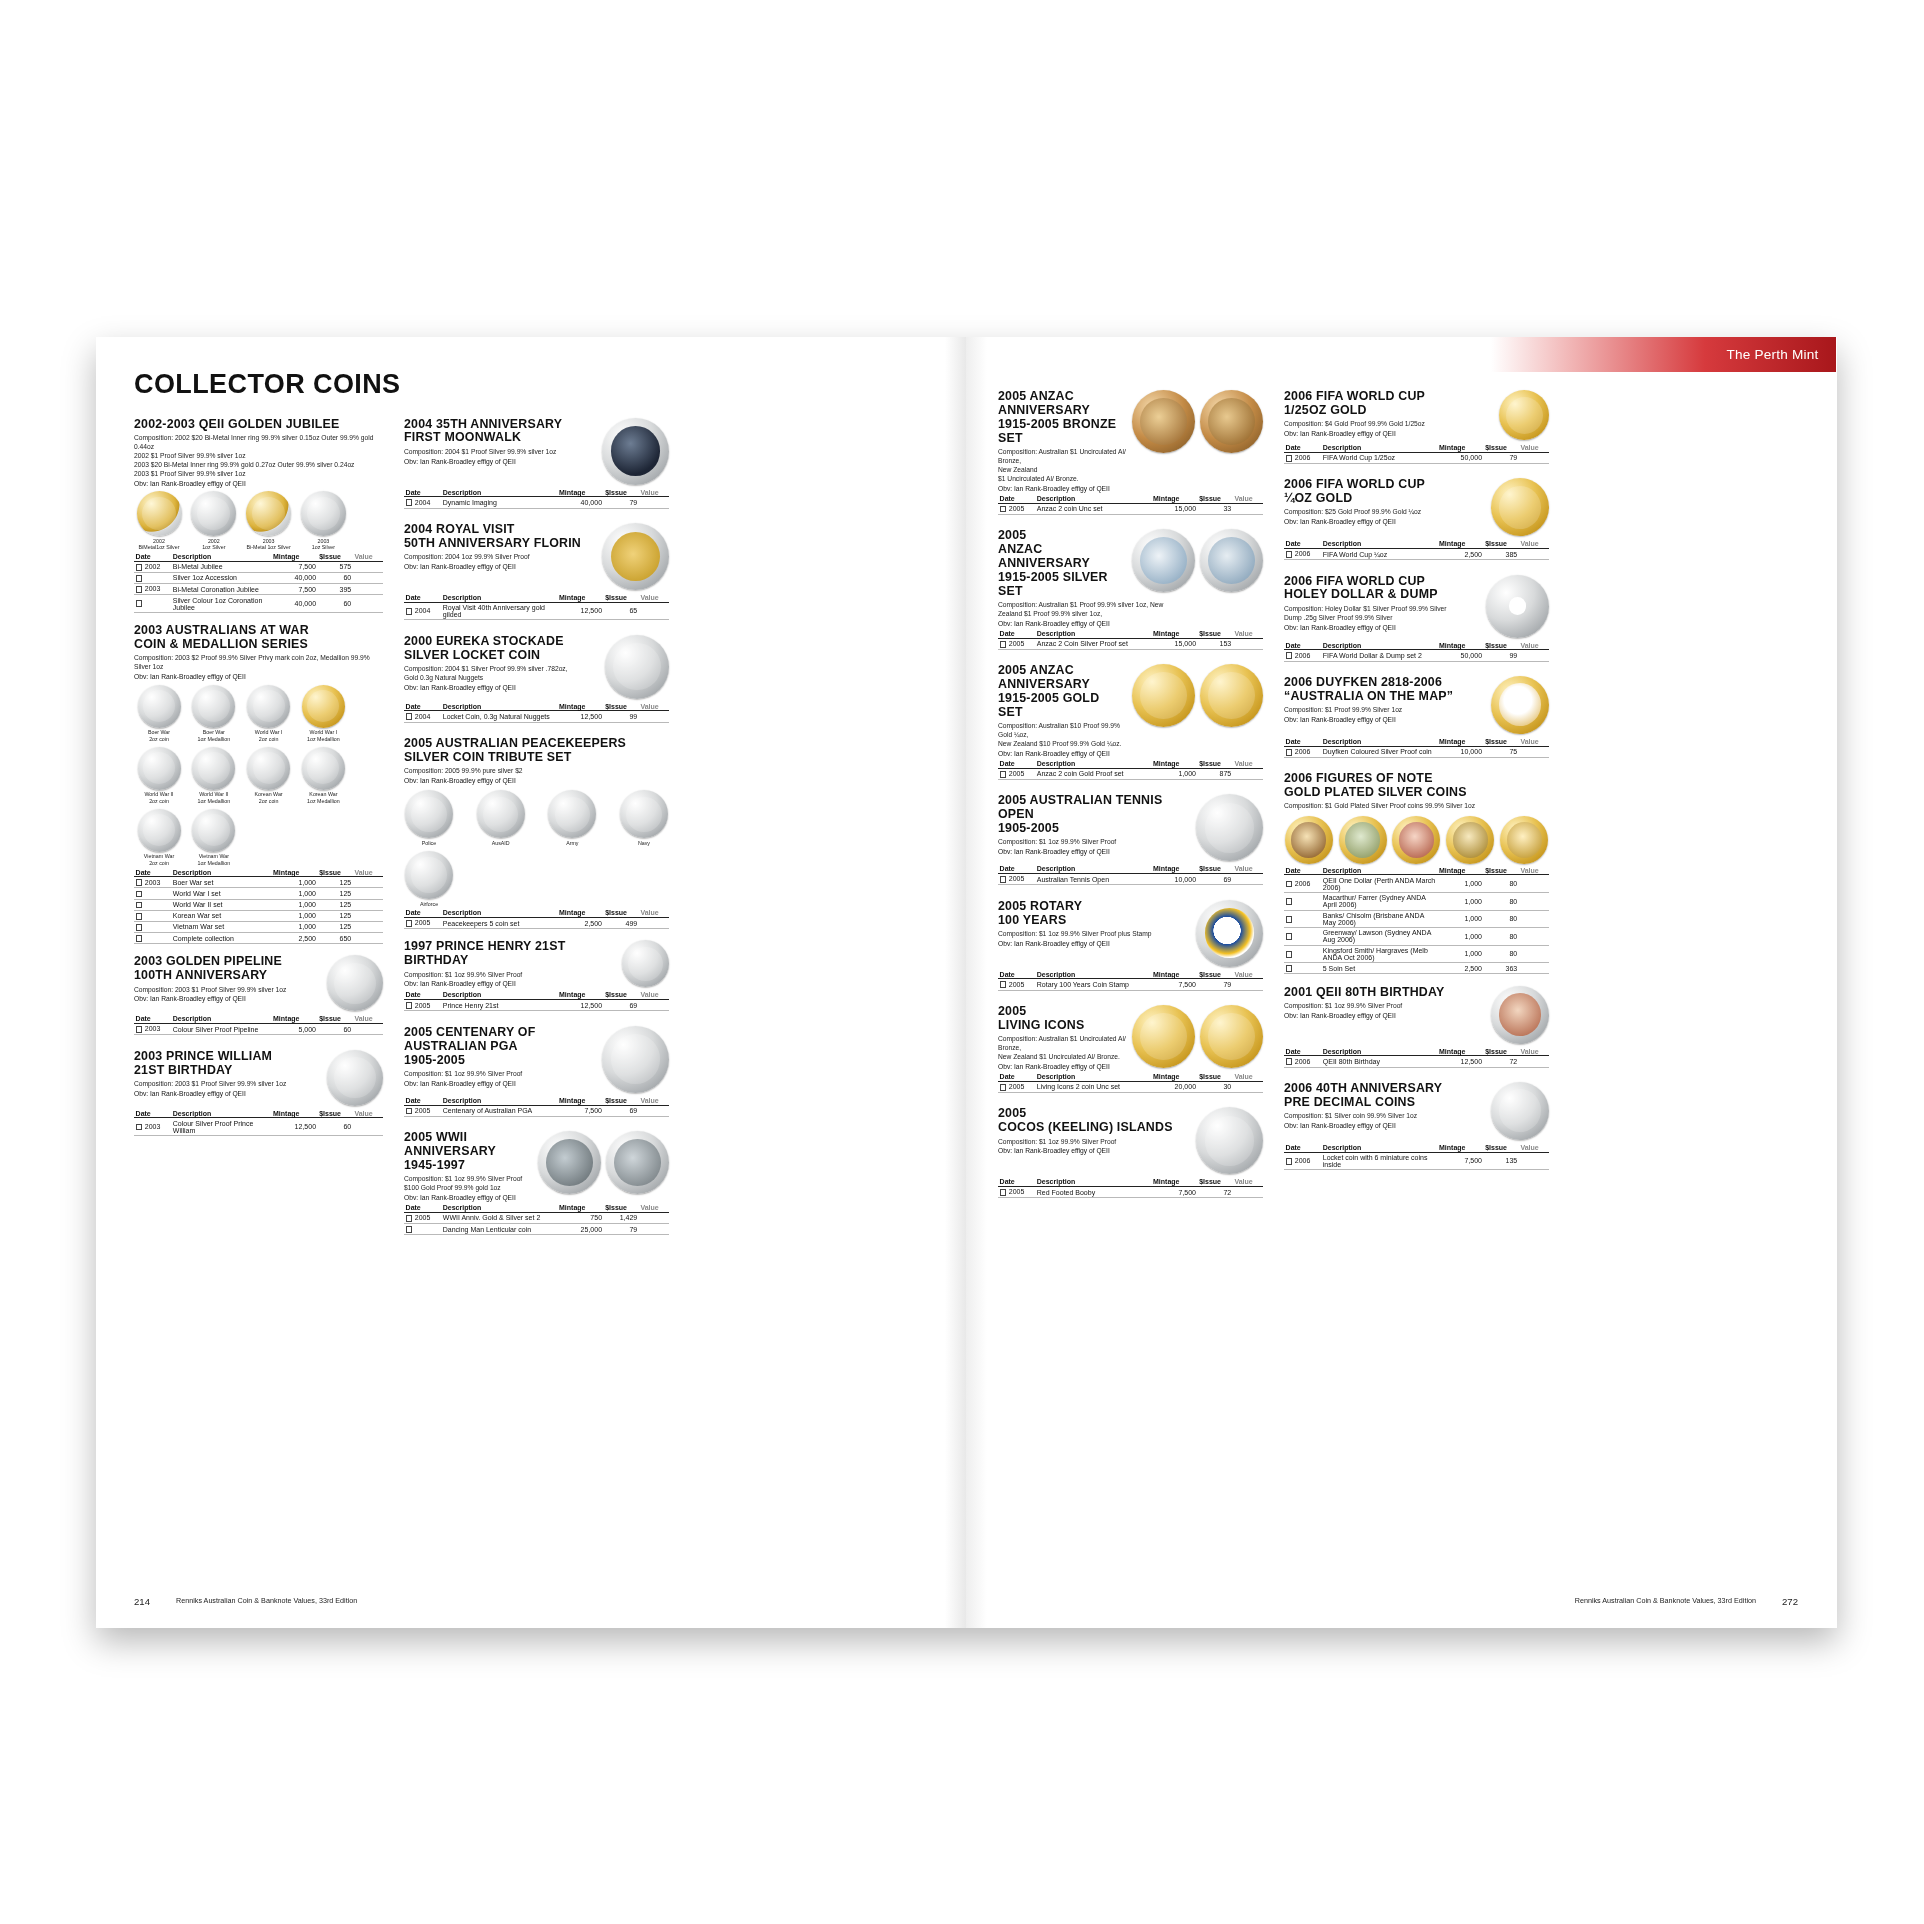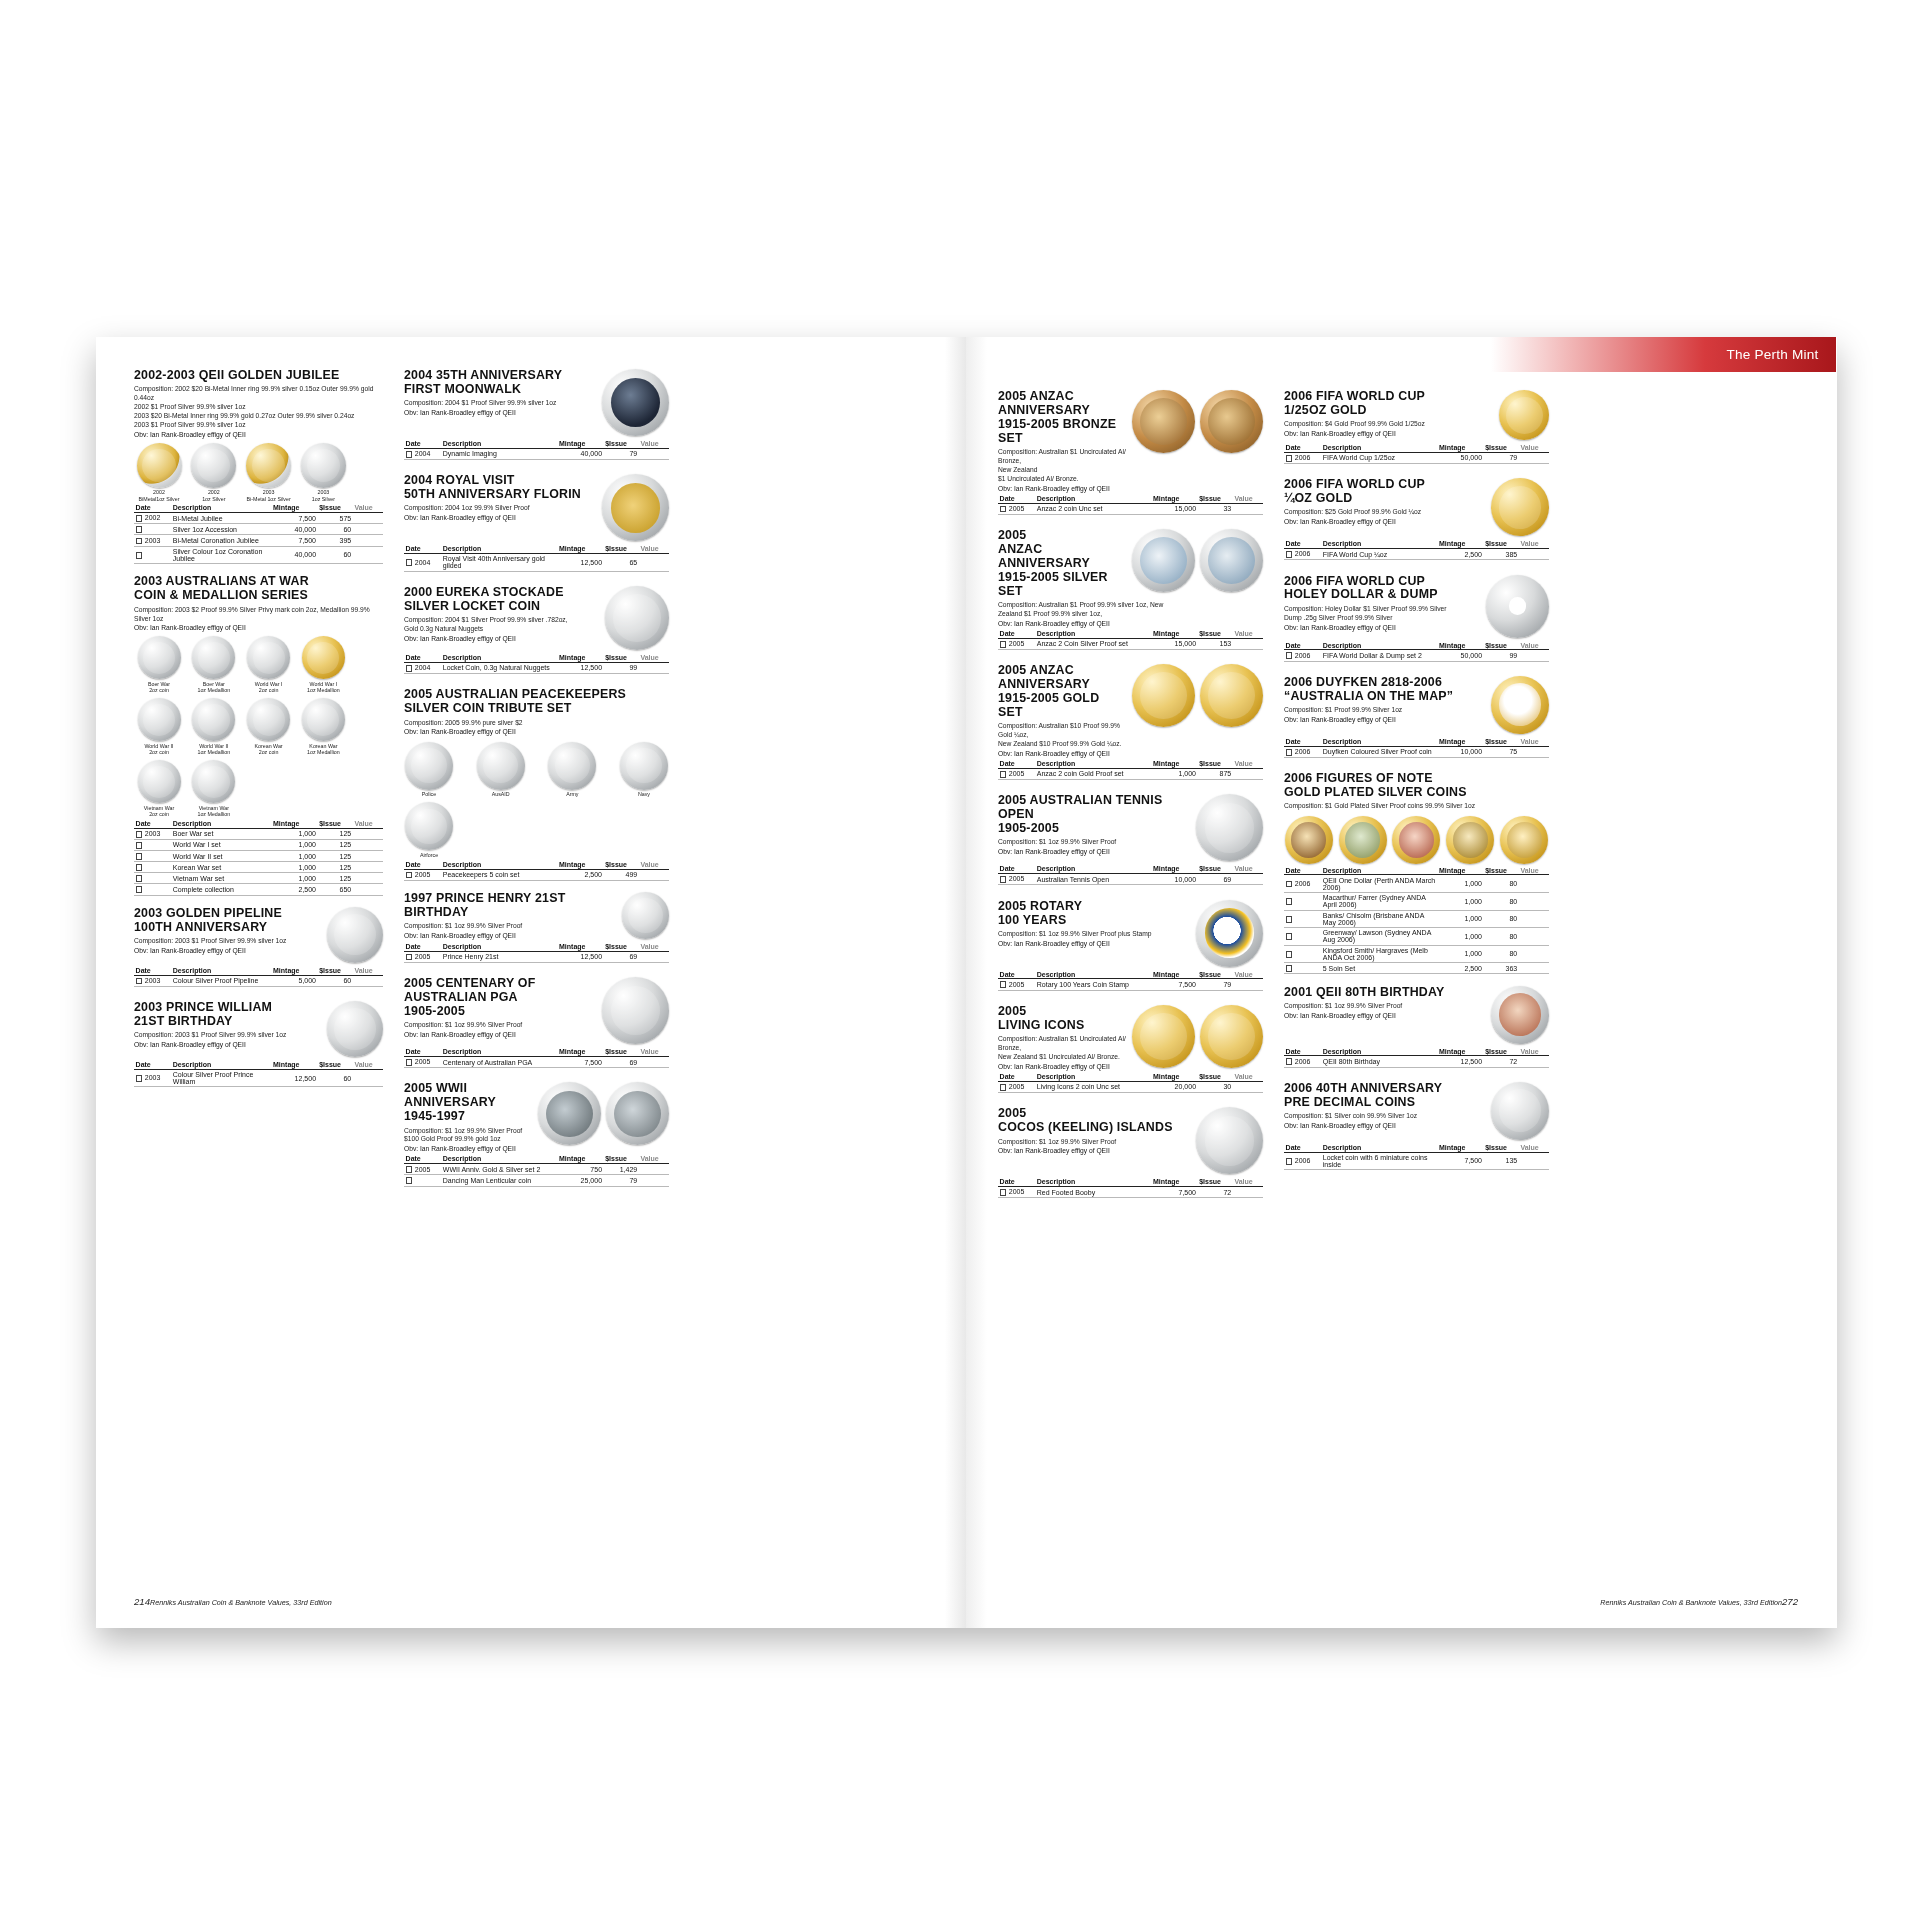--- a/index.html
+++ b/index.html
@@ -56,30 +56,31 @@
   .bronze{background:radial-gradient(circle at 32% 28%,#f3d7a8,#c48b46 50%,#96682f 80%,#6f4c22);}
   .coin .in{position:absolute;inset:13%;border-radius:50%;background:rgba(255,255,255,.18);}
 
   .floatcoin{float:right;margin:0 0 3.2px 4.8px;}
   .clearfix::after{content:"";display:block;clear:both;}
 
   .footer{position:absolute;bottom:21px;font-size:7.2px;color:#222;}
   .footer .pg{font-size:9.6px;}
   .fl{left:38px;}
   .fr{right:38px;}
-  .frow{display:flex;align-items:flex-end;gap:0;font-style:italic;}
+  .frow{display:flex;align-items:flex-start;gap:26px;}
 </style>
 </head>
 <body>
 
 <div class="stage">
   <div class="spread">
     <div class="gutter"></div>
 
     <div class="page left">
+      <div class="coltitle">COLLECTOR COINS</div>
 
       <div class="cols">
 
         <div class="col">
 
           <div>
             <h2 class="sec first">2002-2003 QEII GOLDEN JUBILEE</h2>
             <div class="comp" style="white-space:pre-line">Composition:  2002 $20 Bi-Metal Inner ring 99.9% silver 0.15oz Outer 99.9% gold 0.44oz
 2002 $1 Proof Silver 99.9% silver 1oz
 2003 $20 Bi-Metal Inner ring 99.9% gold 0.27oz Outer 99.9% silver 0.24oz

